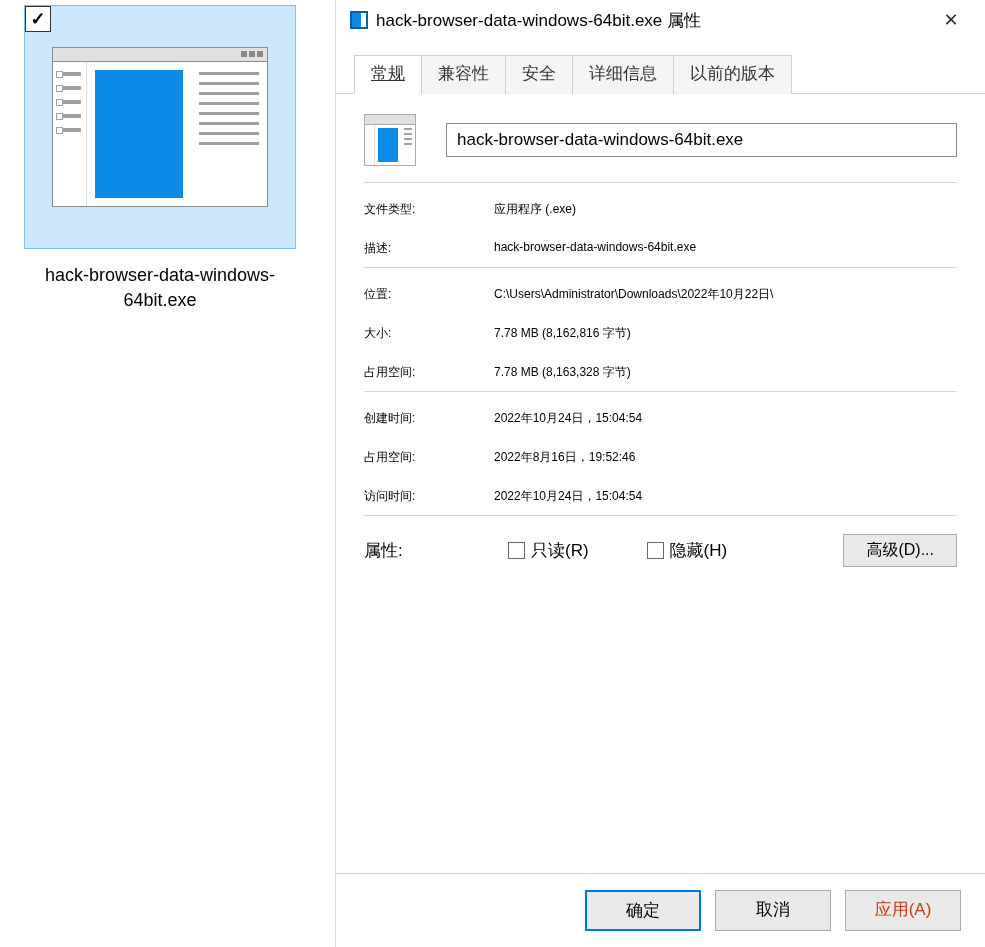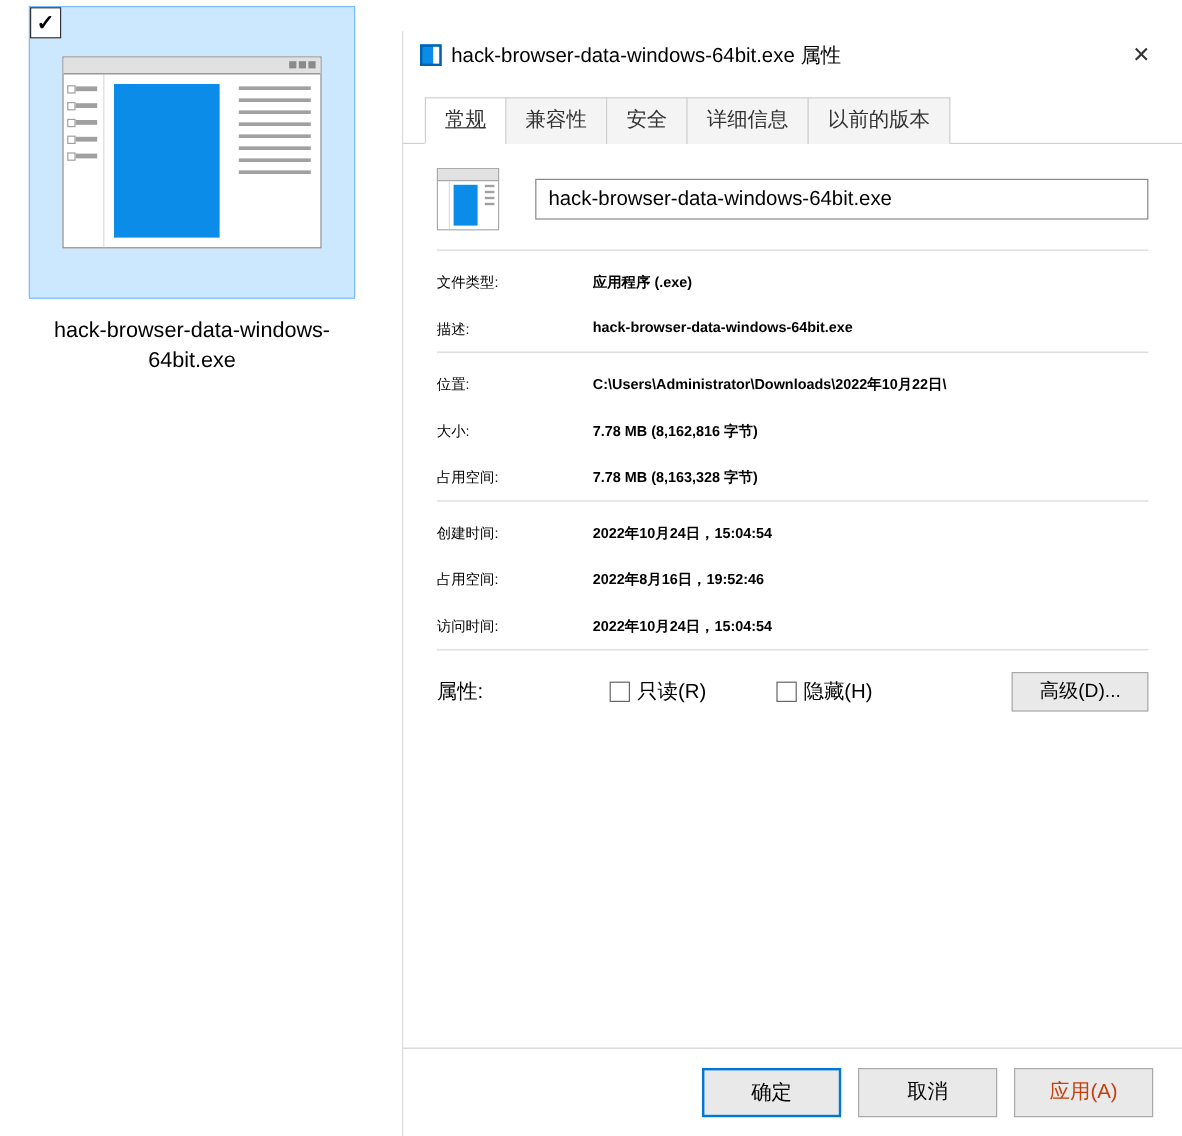--- a/index.html
+++ b/index.html
@@ -35,21 +35,20 @@
   .thumb-left div::before{content:"";position:absolute;left:-2px;top:-1px;width:5px;height:5px;border:1px solid #a0a0a0;background:#fff;}
   .thumb-mid { flex:1; padding:8px;}
   .thumb-blue { width:100%; height:100%; background:#0b8ce8;}
   .thumb-right { width:76px; padding:10px 8px; display:flex; flex-direction:column; gap:7px;}
   .thumb-right div{height:3px;background:#a0a0a0;}
   .file-label { text-align:center; margin-top:14px; line-height:1.4; font-size:18px;}
   
   .dialog {
     flex:1; border-left:1px solid #ddd; display:flex; flex-direction:column;
     background:#fff;
-    margin-top:26px;
   }
   .titlebar {
     height:40px; display:flex; align-items:center; padding:0 14px;
     justify-content:space-between;
   }
   .titlebar-left{display:flex;align-items:center;gap:8px;}
   .title-icon{width:18px;height:18px;border:2px solid #0062b1;background:#0b8ce8;position:relative;}
   .title-icon::after{content:"";position:absolute;right:0;top:0;bottom:0;width:5px;background:#fff;}
   .title-text{font-size:17px;}
   .close-x{font-family:Arial;font-size:18px;color:#333;width:40px;text-align:center;cursor:default;}
@@ -74,21 +73,21 @@
   .big-icon-m{flex:1;padding:3px;}
   .big-icon-m div{width:100%;height:100%;background:#0b8ce8;}
   .big-icon-r{width:14px;padding:3px;display:flex;flex-direction:column;gap:3px;}
   .big-icon-r span{height:2px;background:#a0a0a0;}
   .name-field {
     flex:1; border:1px solid #888; padding:6px 10px; font-size:17px; font-family:inherit;
     outline:none;
   }
   .sep { height:1px; background:#d8d8d8; margin:10px 0 18px; }
   .info-grid { display:grid; grid-template-columns:130px 1fr; row-gap:22px; font-size:12px;}
-  .info-grid .val{white-space:nowrap;overflow:hidden;text-overflow:clip;font-weight:bold;}
+  .info-grid .val{white-space:nowrap;overflow:hidden;text-overflow:clip;}
   .attr-row { display:flex; align-items:center; gap:14px;}
   .attr-row .lbl{width:130px;}
   .chk { display:flex; align-items:center; gap:6px;}
   .chk-box{width:17px;height:17px;border:1px solid #666;background:#fff;}
   .adv-btn{
     margin-left:auto; padding:5px 22px;
     background:#e9e9e9; border:1px solid #aaa; font-size:16px;
   }
   .footer{
     border-top:1px solid #d0d0d0;

